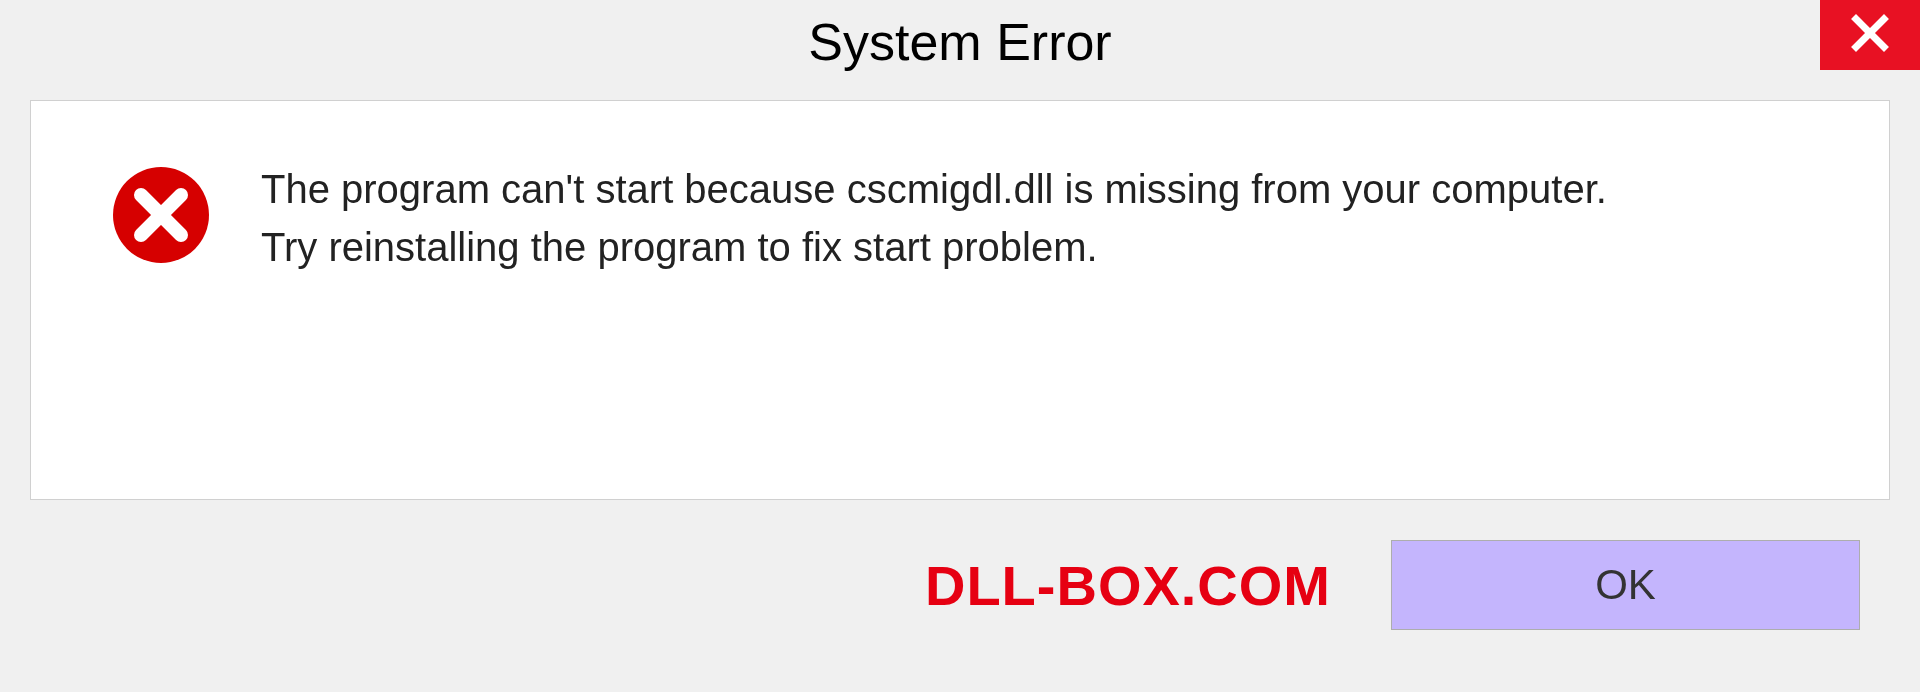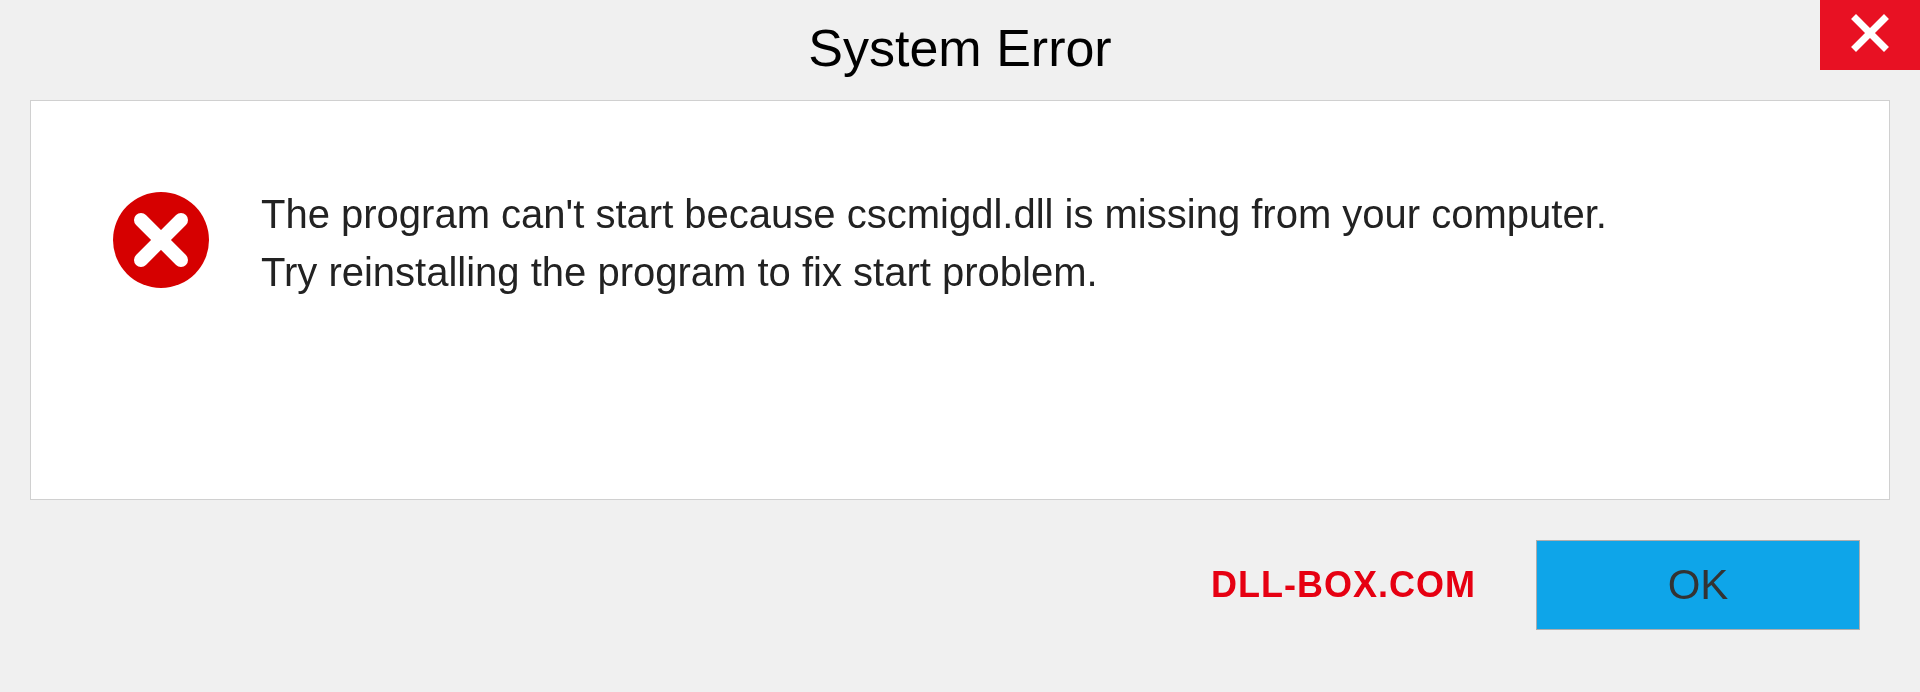--- a/index.html
+++ b/index.html
@@ -20,21 +20,21 @@
       align-items: flex-start;
       justify-content: center;
       position: relative;
       height: 90px;
       padding-top: 10px;
     }
     .title {
       font-size: 52px;
       font-weight: 400;
       color: #000;
-      margin-top: 8px;
+      margin-top: 2px;
     }
     .close-btn {
       position: absolute;
       top: 0;
       right: 0;
       width: 100px;
       height: 70px;
       background: #e81123;
       display: flex;
       align-items: center;
@@ -45,21 +45,21 @@
       width: 40px;
       height: 40px;
     }
     .content-panel {
       background: #ffffff;
       border: 1px solid #d0d0d0;
       margin: 10px 30px 0 30px;
       height: 400px;
       display: flex;
       align-items: flex-start;
-      padding: 79px 50px 50px 80px;
+      padding: 54px 50px 50px 80px;
     }
     .error-icon-wrap {
       flex-shrink: 0;
       margin-right: 50px;
       margin-top: 10px;
     }
     .error-icon {
       width: 100px;
       height: 100px;
     }
@@ -74,30 +74,30 @@
       font-weight: 400;
     }
     .footer {
       display: flex;
       align-items: center;
       justify-content: flex-end;
       padding: 40px 60px 0 60px;
       gap: 60px;
     }
     .watermark {
-      font-size: 36px;
+      font-size: 56px;
       font-weight: 800;
       color: #e60012;
       letter-spacing: 1px;
       font-family: Arial, 'Segoe UI', sans-serif;
     }
     .ok-btn {
-      width: 324px;
+      width: 469px;
       height: 90px;
-      background: #0ea5e9;
+      background: #c4b5fd;
       border: 1px solid #adadad;
       font-size: 42px;
       color: #333;
       display: flex;
       align-items: center;
       justify-content: center;
       cursor: pointer;
       font-family: 'Segoe UI', Tahoma, Arial, sans-serif;
     }
   </style>

